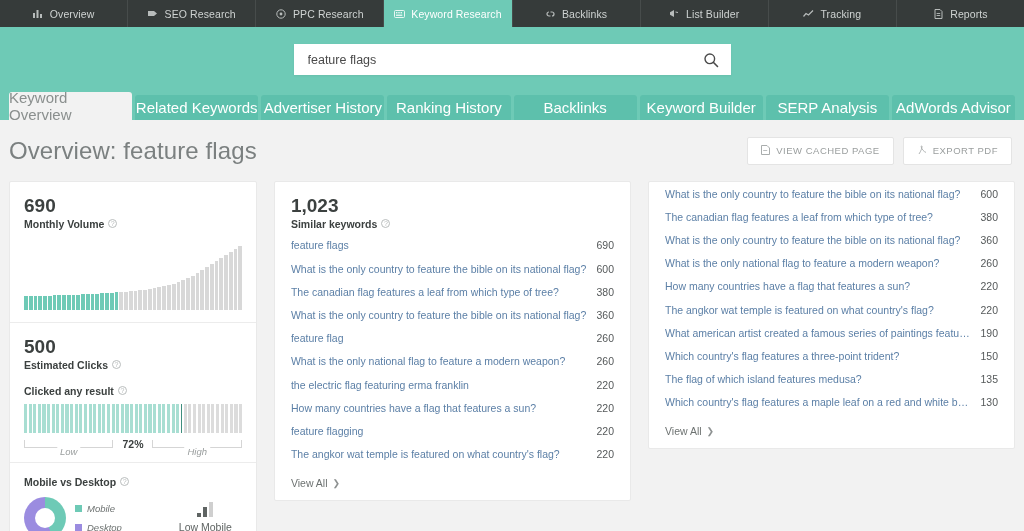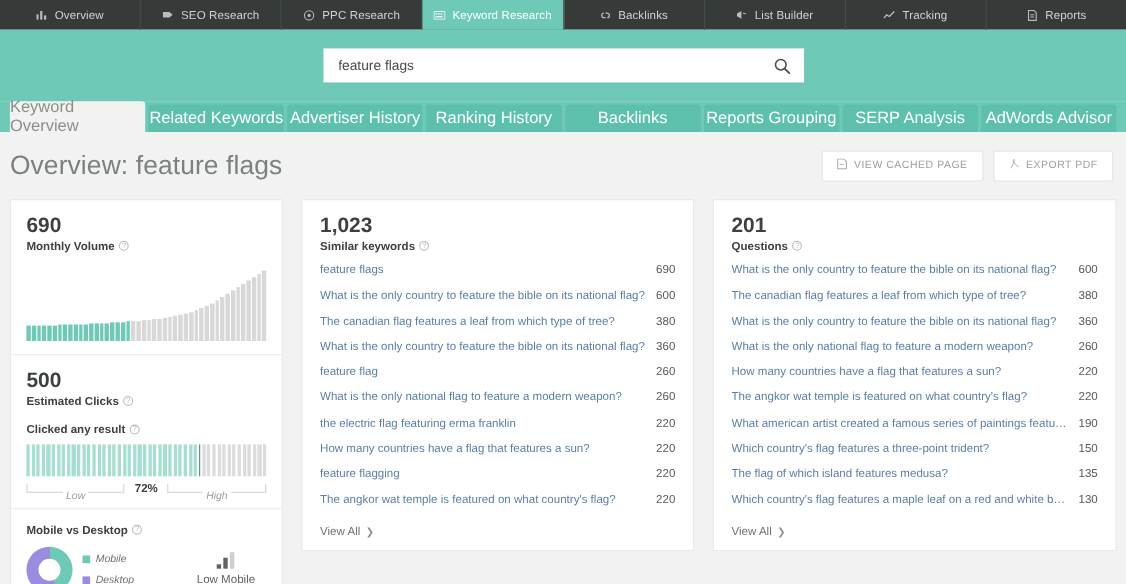--- a/index.html
+++ b/index.html
@@ -437,21 +437,21 @@
   <div class="subtab">
       <span>Advertiser History</span>
     </div>
   <div class="subtab">
       <span>Ranking History</span>
     </div>
   <div class="subtab">
       <span>Backlinks</span>
     </div>
   <div class="subtab">
-      <span>Reports Grouping</span>
+      <span>Keyword Builder</span>
     </div>
   <div class="subtab">
       <span>SERP Analysis</span>
     </div>
   <div class="subtab">
       <span>AdWords Advisor</span>
     </div>
 </div>
 
 <div class="pagehead">
@@ -688,27 +688,20 @@
           <span class="kv">220</span>
         </div>
       </div>
     <div class="viewall">
       <span>View All</span>
       <span class="chev">❯</span>
     </div>
   </div>
 
   <div class="card card-right">
-    <div class="kwhead">
-      <div class="bignum">201</div>
-      <div class="sublabel">
-        <span>Questions</span>
-        <span class="qmark">?</span>
-      </div>
-    </div>
     <div class="kwlist">
         <div class="kwrow">
           <span class="kw">What is the only country to feature the bible on its national flag?</span>
           <span class="kv">600</span>
         </div>
         <div class="kwrow">
           <span class="kw">The canadian flag features a leaf from which type of tree?</span>
           <span class="kv">380</span>
         </div>
         <div class="kwrow">

